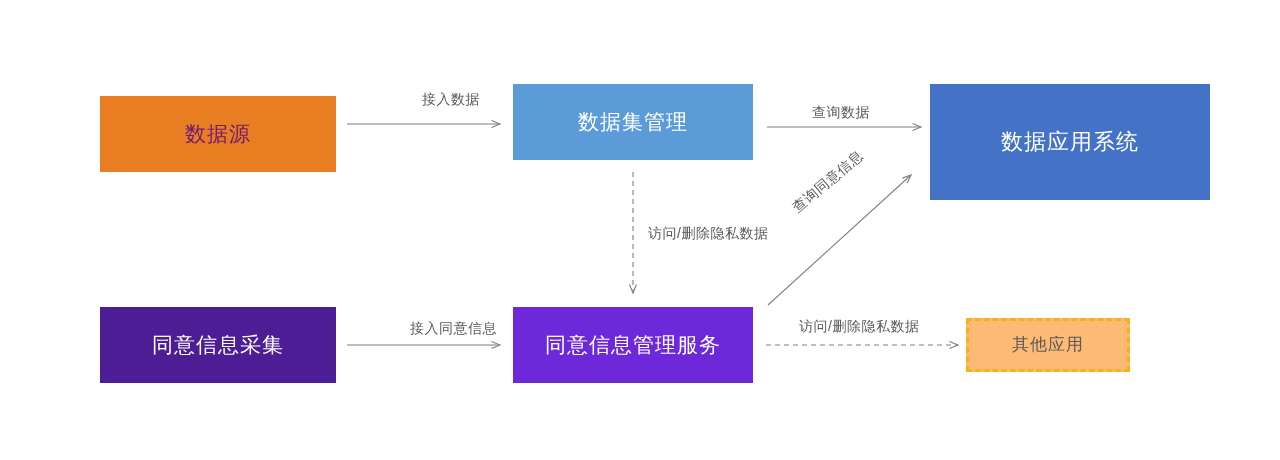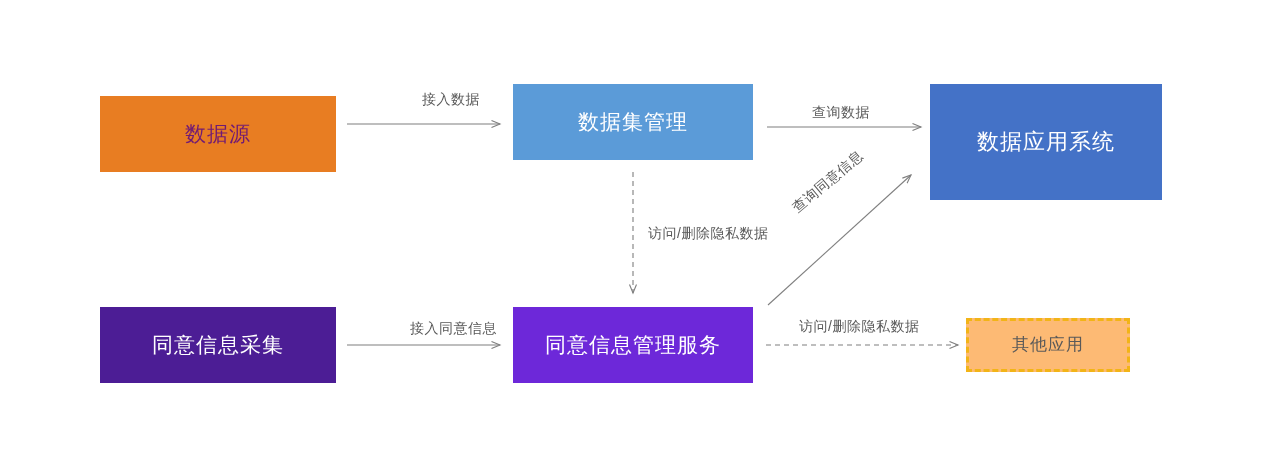--- a/index.html
+++ b/index.html
@@ -39,21 +39,21 @@
     font-size: 21px;
     margin-top: 12px;
   }
   #node-dataset-mgmt {
     left: 513px; top: 84px; width: 240px; height: 76px;
     background: #5b9bd8;
     color: #ffffff;
     font-size: 21px;
   }
   #node-data-app-system {
-    left: 930px; top: 84px; width: 232px; height: 116px;
+    left: 930px; top: 84px; width: 280px; height: 116px;
     background: #4472c7;
     color: #ffffff;
     font-size: 22px;
   }
   #node-consent-collect {
     left: 100px; top: 307px; width: 236px; height: 76px;
     background: #4c1d95;
     color: #ffffff;
     font-size: 21px;
   }

